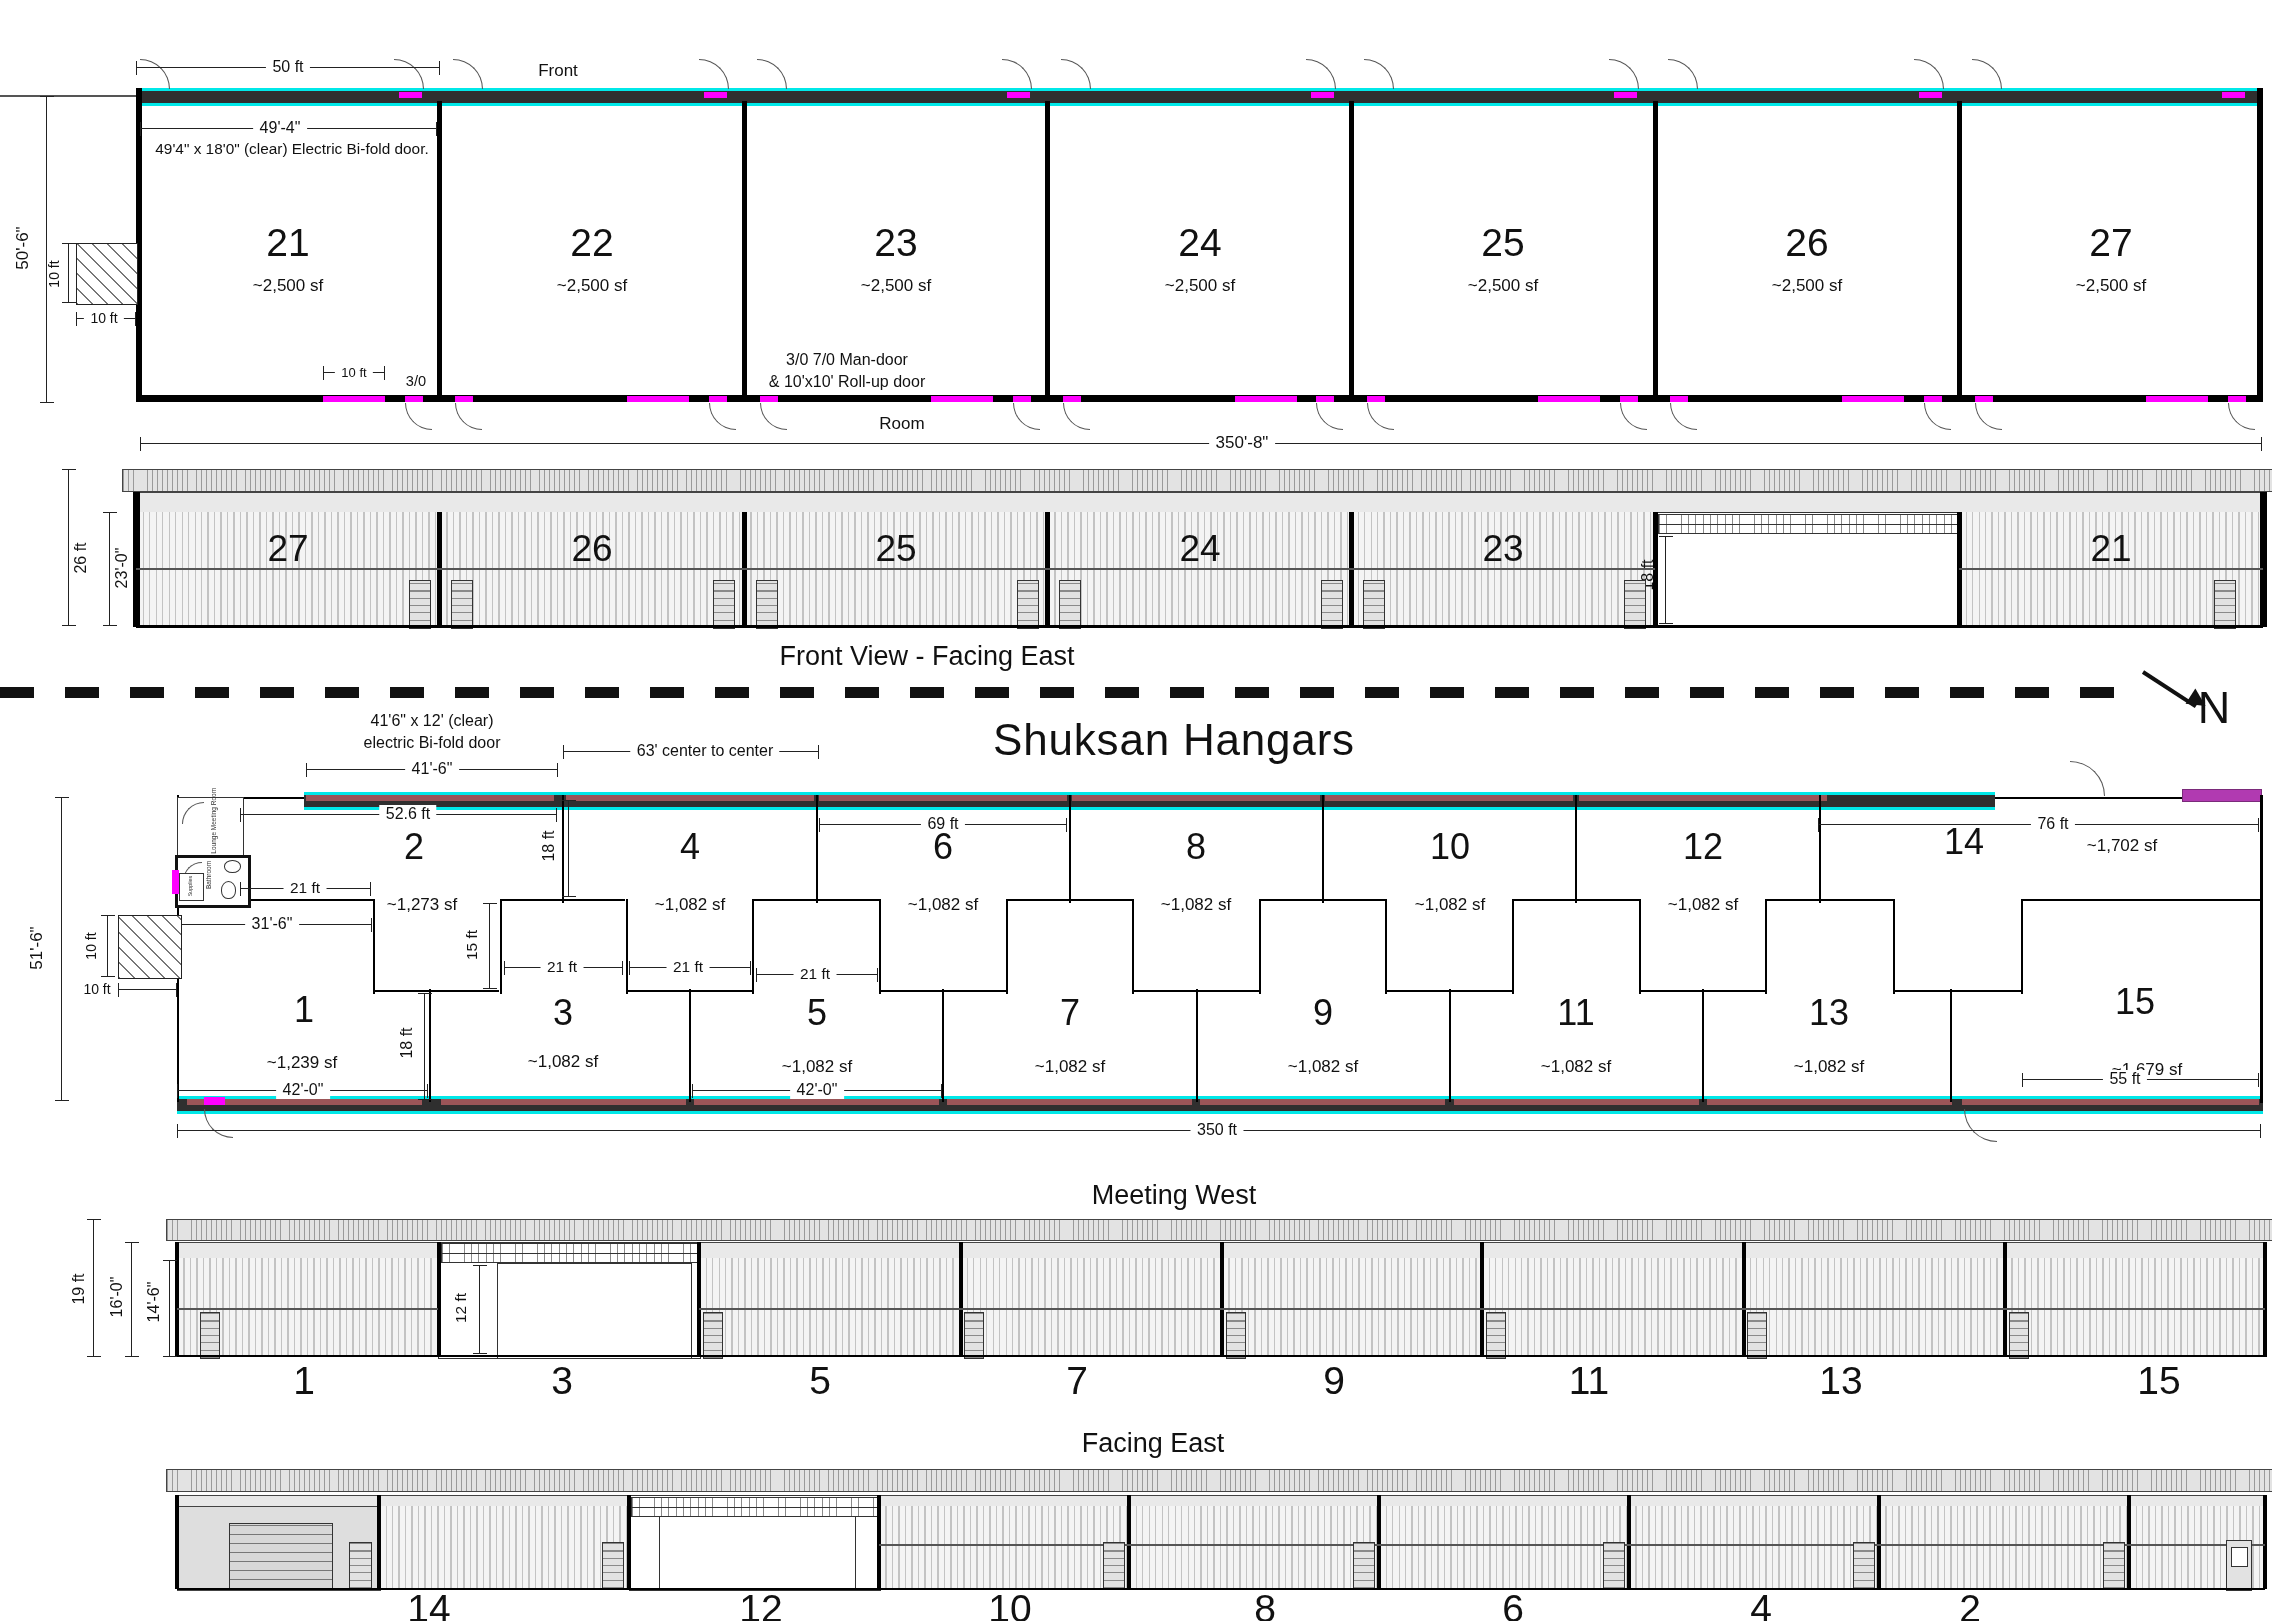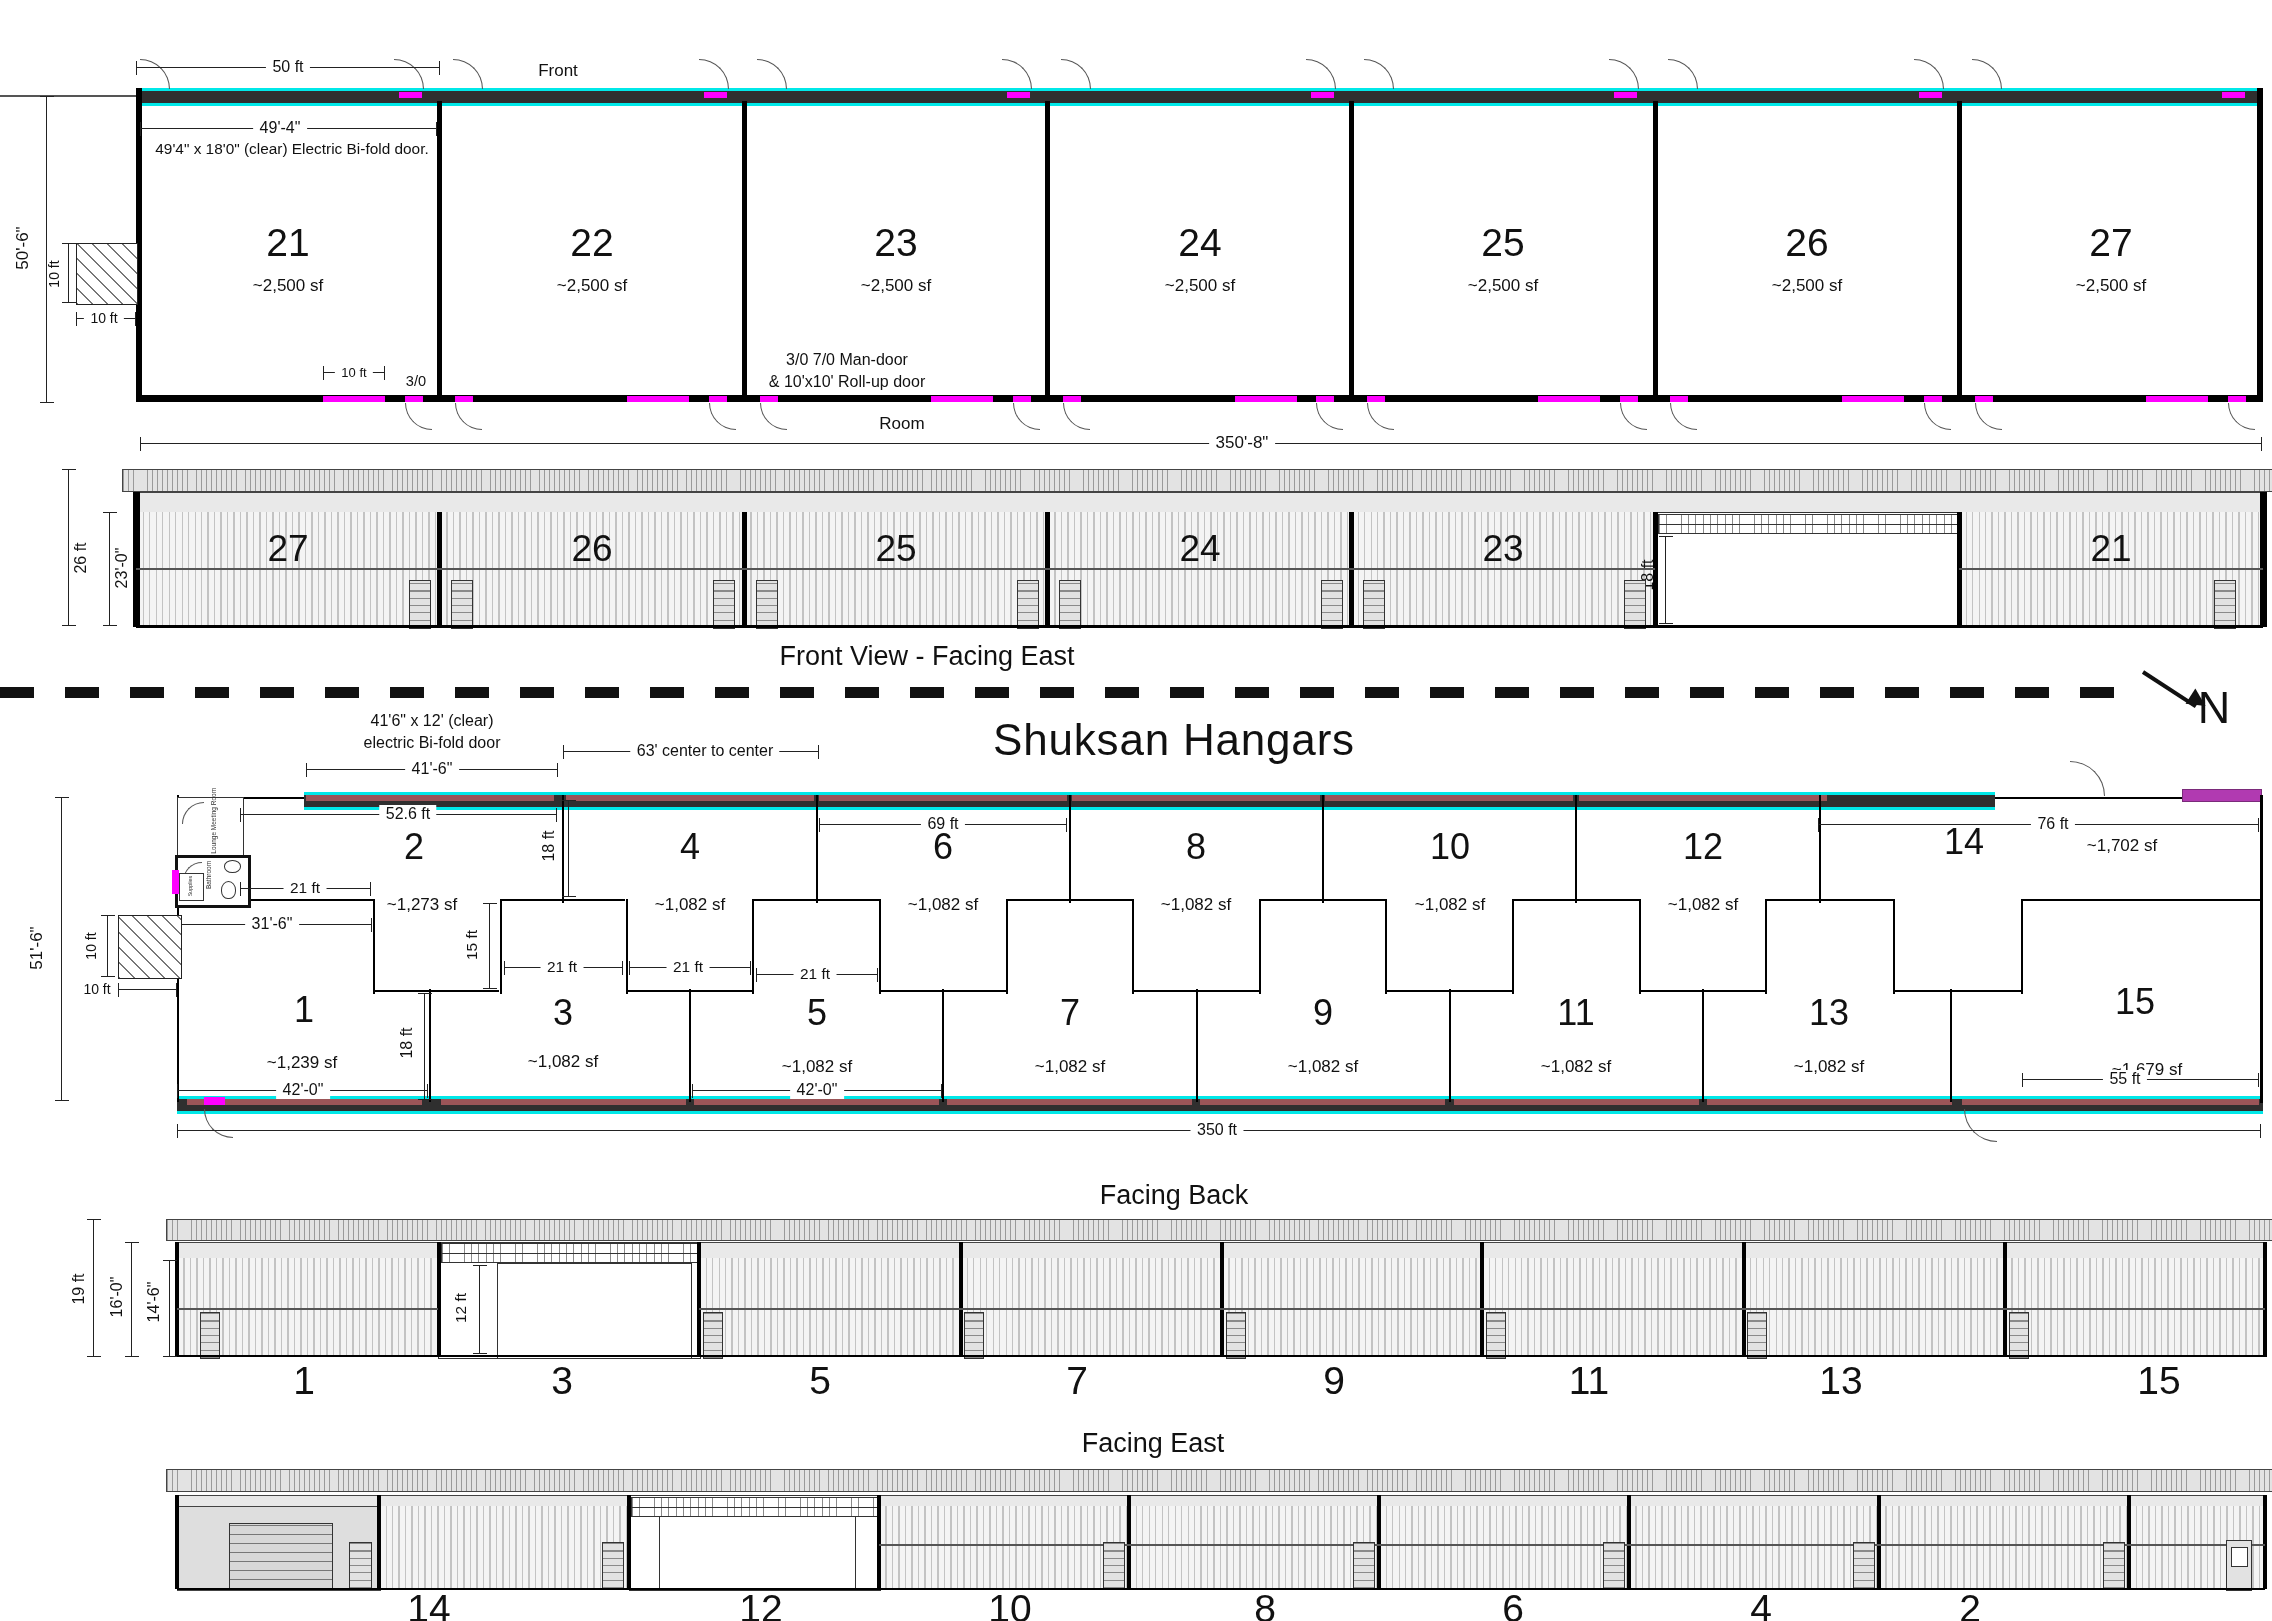--- a/index.html
+++ b/index.html
@@ -378,21 +378,21 @@
   <div class="dv" style="left:61px;top:797px;height:304px"></div>
   <div class="rt" style="left:37px;top:948px;font-size:17px">51'-6"</div>
   <div class="dv" style="left:424px;top:993px;height:107px"></div>
   <div class="rt" style="left:407px;top:1043px">18 ft</div>
   <div class="hatch" style="left:118px;top:915px;width:62px;height:62px"></div>
   <div class="dv" style="left:107px;top:915px;height:62px"></div>
   <div class="rt" style="left:91px;top:946px;font-size:14px">10 ft</div>
   <div class="dh" style="left:118px;top:989px;width:59px"></div>
   <div class="lb bg" style="left:97px;top:989px;font-size:14px">10 ft</div>
 
-  <div class="lb sec" style="left:1174px;top:1195px">Facing Back</div>
+  <div class="lb sec" style="left:1174px;top:1195px">Meeting West</div>
   <div class="roof" style="left:166px;top:1219px;width:2106px;height:20px"></div>
   <div class="eave" style="left:177px;top:1242px;width:2088px;height:16px"></div>
   <div class="sid" style="left:177px;top:1258px;width:261px;height:99px"></div>
   <div class="sid" style="left:699px;top:1258px;width:261px;height:99px"></div>
   <div class="sid" style="left:960px;top:1258px;width:261px;height:99px"></div>
   <div class="sid" style="left:1222px;top:1258px;width:261px;height:99px"></div>
   <div class="sid" style="left:1482px;top:1258px;width:261px;height:99px"></div>
   <div class="sid" style="left:1743px;top:1258px;width:261px;height:99px"></div>
   <div class="sid" style="left:2005px;top:1258px;width:261px;height:99px"></div>
 

